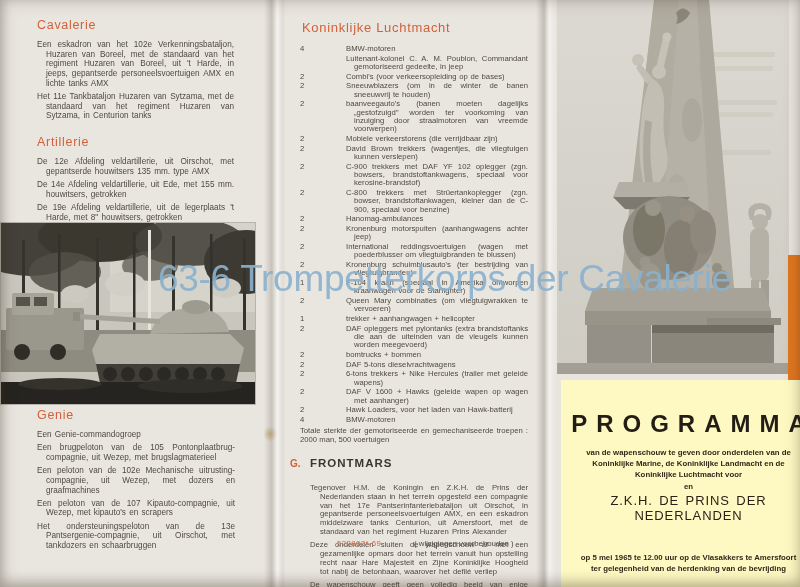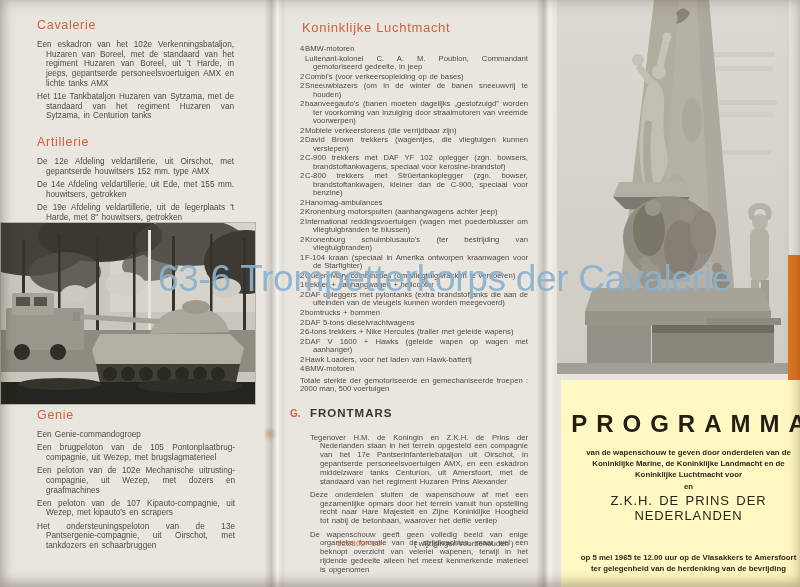--- a/index.html
+++ b/index.html
@@ -32,21 +32,21 @@
   .tank-photo{position:absolute;left:0;top:222px;width:256px;height:183px;}
   .left-bottom{position:absolute;left:37px;top:408px;width:198px;}
   .sec-mil{margin-top:15px;}
 
   
   .panel-mid .h-orange{margin:20px 0 10px 16px;font-size:13px;}
   .ilist{margin-left:14px;width:228px;}
   .mi{display:flex;margin-bottom:1.2px;}
   .qty{width:11px;flex:none;font-size:7.7px;line-height:8.4px;color:#4f4a42;}
   .txt{flex:1;font-size:7.7px;line-height:8.4px;color:#4f4a42;text-align:justify;
-       padding-left:2px;text-indent:-8px;word-spacing:.5px;}
+       padding-left:2px;text-indent:-8px;word-spacing:.5px;margin-left:41px;}
   .total{font-size:7.7px;line-height:8.4px;color:#4f4a42;text-align:justify;margin:3px 0 0 14px;width:228px;}
   .frontmars{margin:13px 0 0 0;}
   .fm-head{display:flex;align-items:baseline;margin-left:4px;}
   .fm-letter{color:#d2603a;font-weight:700;font-size:10px;width:20px;flex:none;}
   .fm-title{color:#3a352e;font-weight:700;font-size:11.5px;letter-spacing:1px;}
   .fm-paras{margin:15px 0 0 24px;width:218px;}
   .fm-para{font-size:7.7px;line-height:8.8px;margin-bottom:4.5px;padding-left:10px;text-indent:-10px;}
   .mid-footer{position:absolute;left:0;top:539px;width:250px;height:12px;}
   .code{position:absolute;left:51px;top:0;font-size:7.8px;color:#d2603a;letter-spacing:.4px;}
   .note{position:absolute;left:128px;top:0;font-size:7.8px;color:#4f4a42;}
@@ -80,21 +80,21 @@
       <div>
 
       <p class="para">Een eskadron van het 102e Verkenningsbataljon, Huzaren van Boreel, met de standaard van het regiment Huzaren van Boreel, uit 't Harde, in jeeps, gepantserde personeelsvoertuigen AMX en lichte tanks AMX</p>
           <p class="para">Het 11e Tankbataljon Huzaren van Sytzama, met de standaard van het regiment Huzaren van Sytzama, in Centurion tanks</p>
         </div>
     </section>
     <section class="sec sec-art">
       <h3 class="h-orange">Artillerie</h3>
       <div>
 
-      <p class="para">De 12e Afdeling veldartillerie, uit Oirschot, met gepantserde houwitsers 152 mm. type AMX</p>
+      <p class="para">De 12e Afdeling veldartillerie, uit Oirschot, met gepantserde houwitsers 135 mm. type AMX</p>
           <p class="para">De 14e Afdeling veldartillerie, uit Ede, met 155 mm. houwitsers, getrokken</p>
           <p class="para">De 19e Afdeling veldartillerie, uit de legerplaats 't Harde, met 8" houwitsers, getrokken</p>
           <p class="para">De 49e Afdeling veldartillerie „Honest John”, uit Havelte, met raketten 762 mm. op de lanceerinrichtingen</p>
           <p class="para">Een batterij houwitsers 175 mm., het nieuwe Amerikaanse geschut, zoals dit door Nederland is besteld</p>
         </div>
     </section>
 
     <div class="tank-photo">
       <svg viewBox="0 0 256 183" width="256" height="183">
         <rect width="256" height="183" fill="#c9c6bd"></rect>

